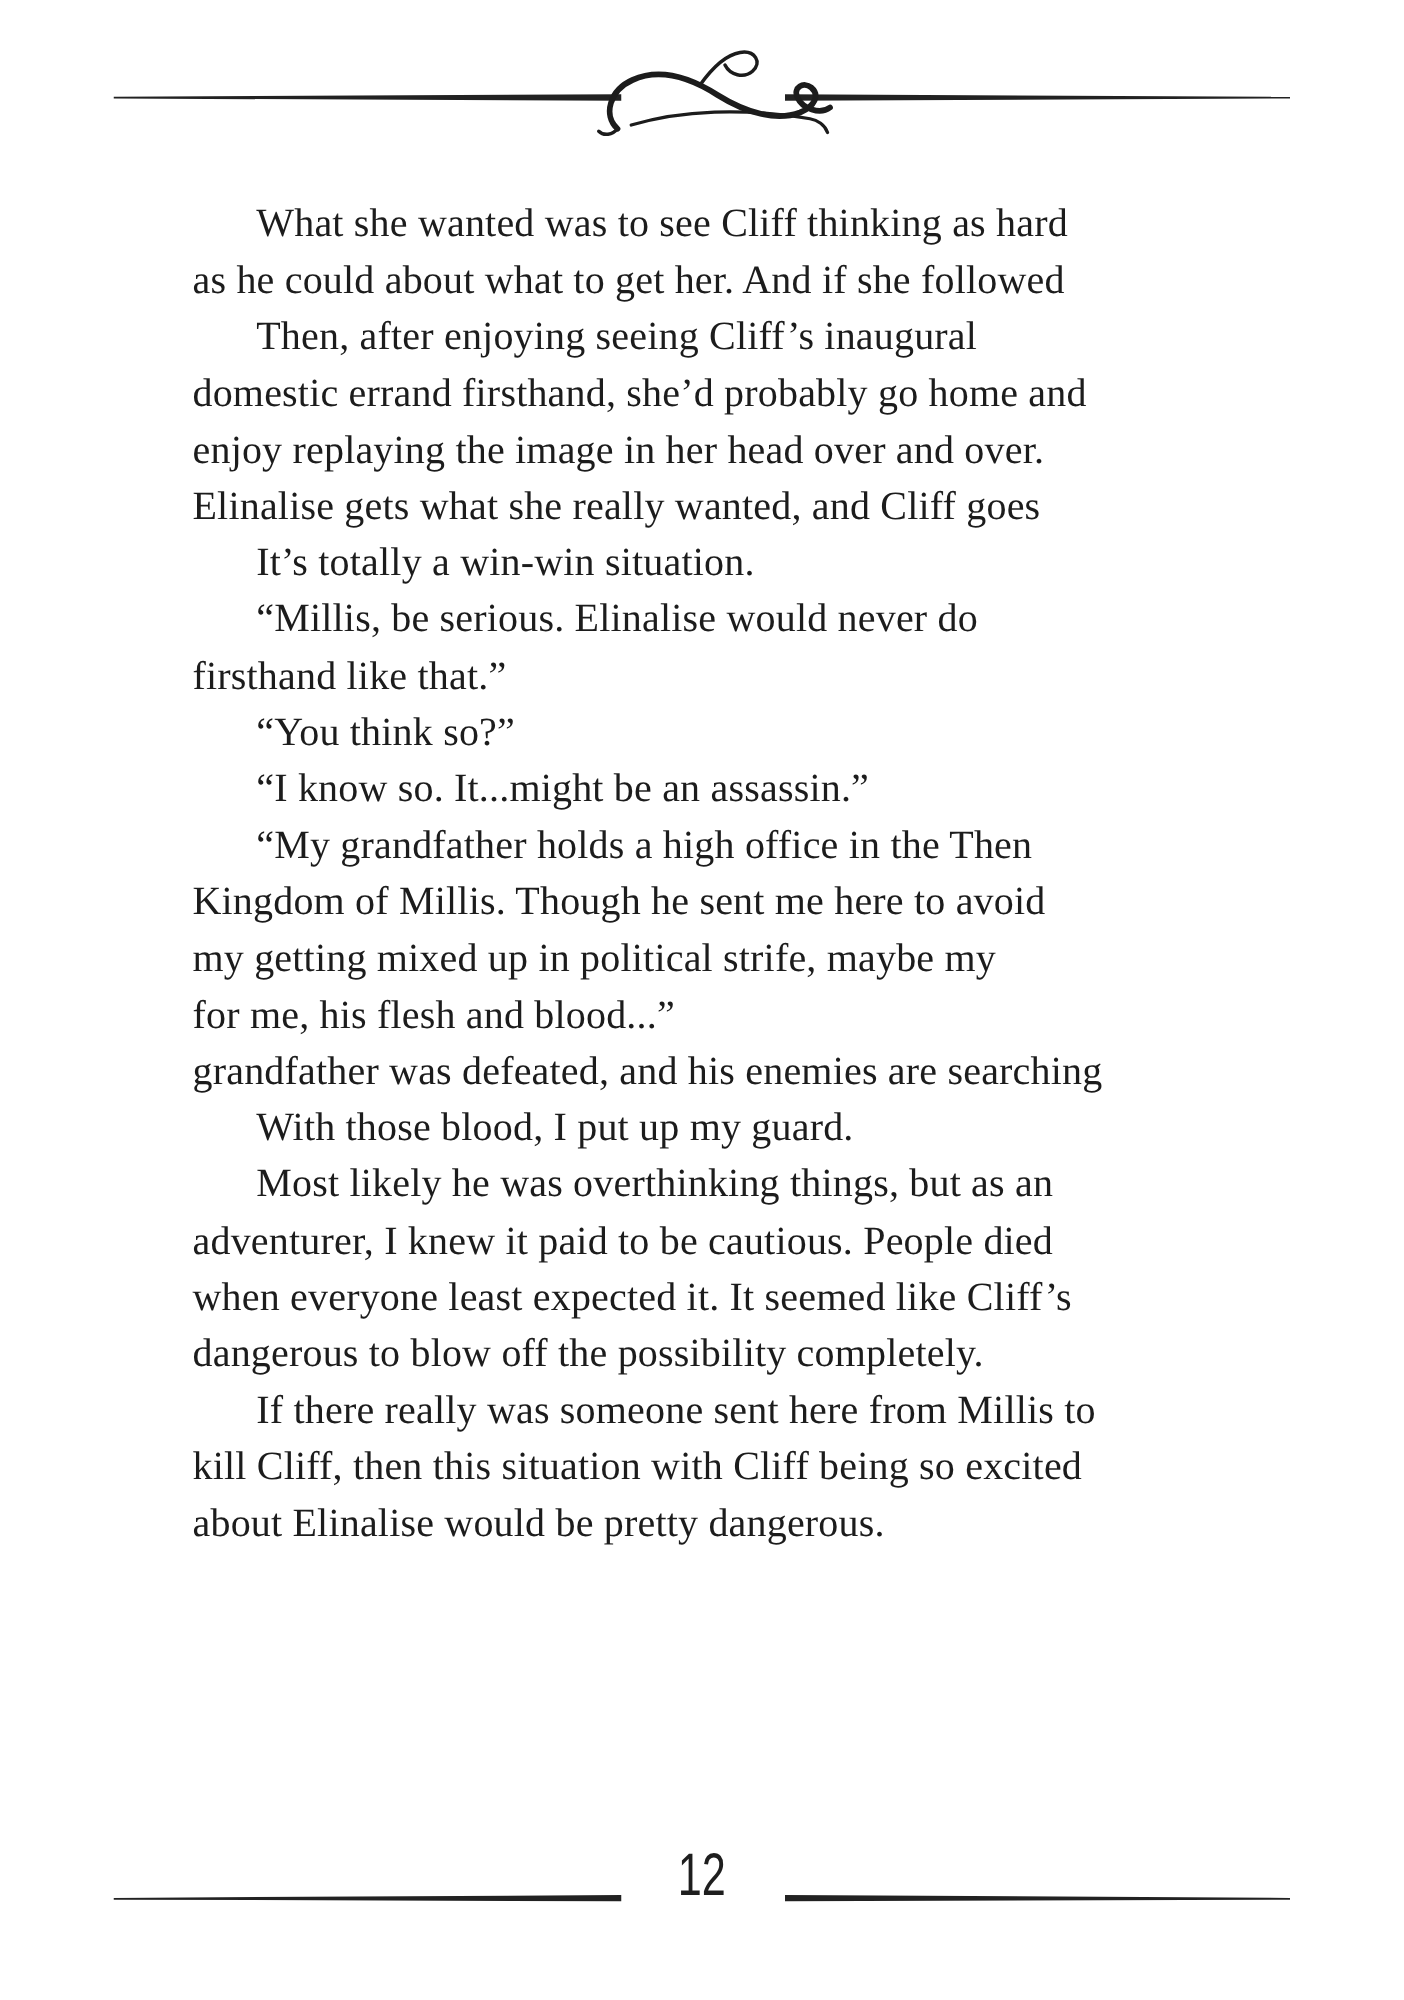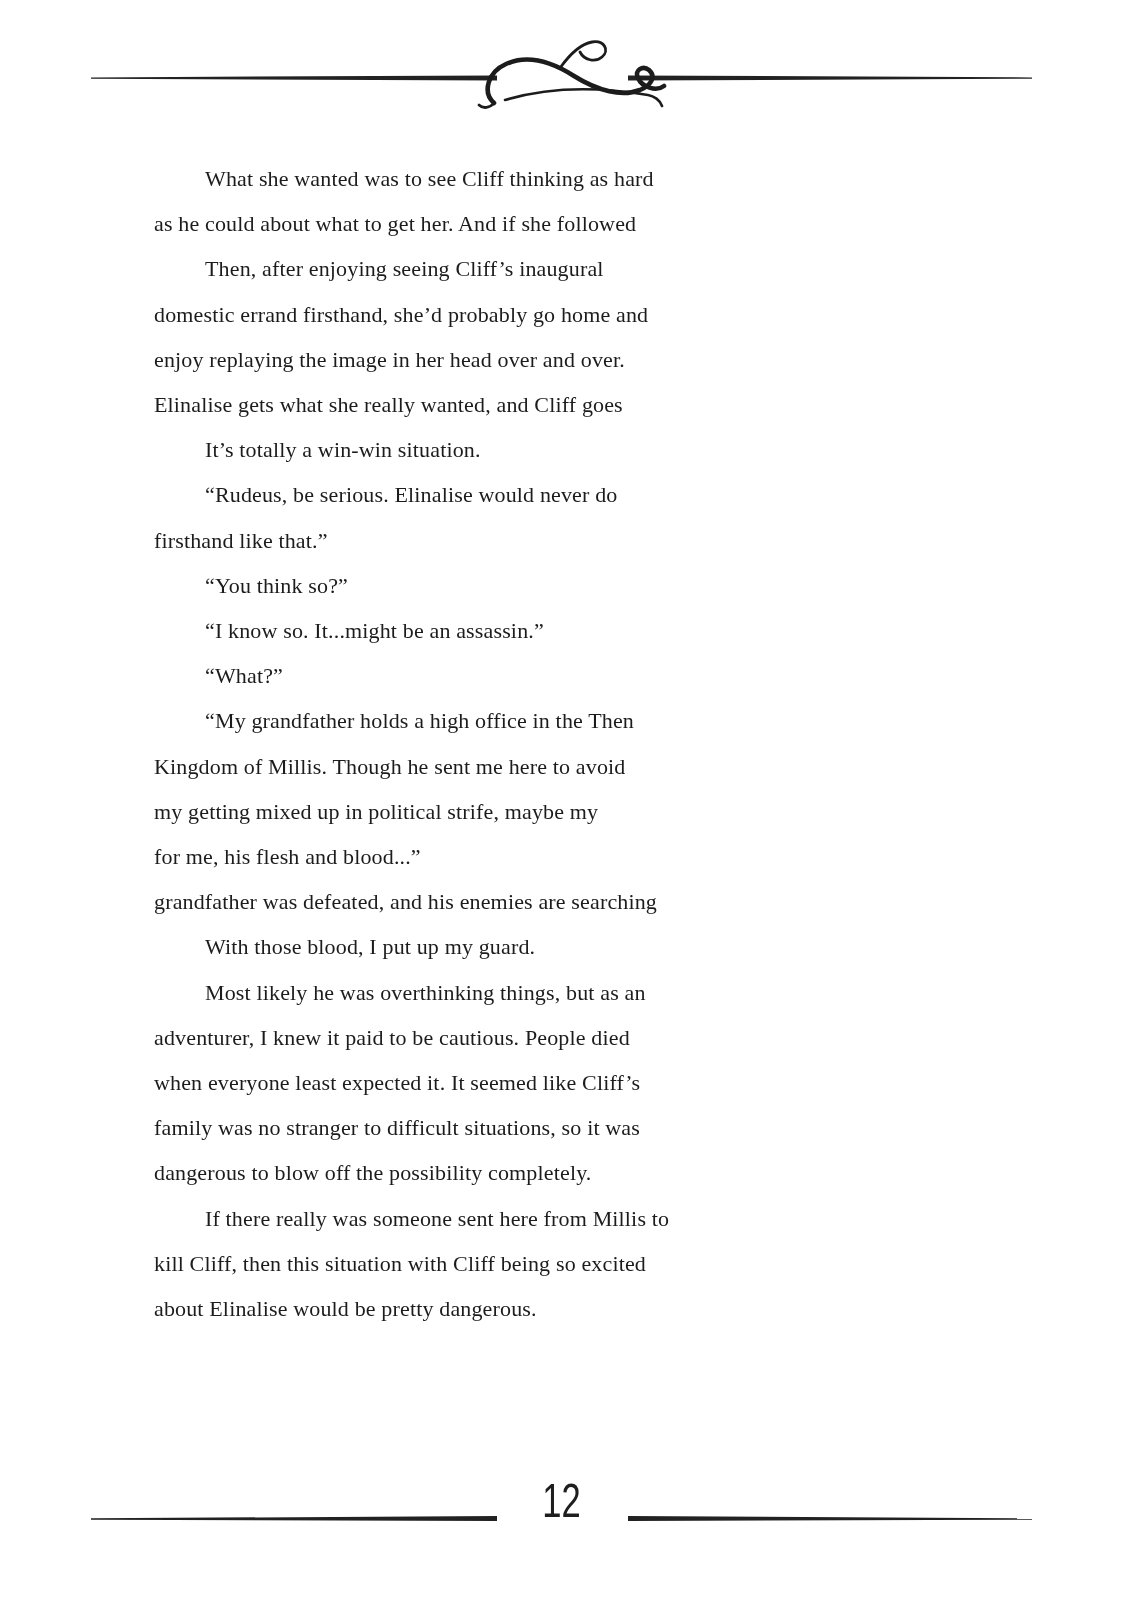--- a/index.html
+++ b/index.html
@@ -20,21 +20,21 @@
   }
   .header-svg {
     position: absolute;
     top: 0;
     left: 0;
   }
   .text-block {
     position: absolute;
     left: 154px;
     top: 156px;
-    font-size: 22px;
+    font-size: 32px;
     line-height: 45.2px;
     color: #1c1c1c;
     letter-spacing: 0.15px;
   }
   .line {
     white-space: nowrap;
   }
   .line.indent {
     padding-left: 51px;
   }
@@ -80,35 +80,33 @@
   </svg>
 
   <main class="text-block" id="text-lines">
       <div class="line indent">What she wanted was to see Cliff thinking as hard</div>
       <div class="line">as he could about what to get her. And if she followed</div>
       <div class="line indent">Then, after enjoying seeing Cliff’s inaugural</div>
       <div class="line">domestic errand firsthand, she’d probably go home and</div>
       <div class="line">enjoy replaying the image in her head over and over.</div>
       <div class="line">Elinalise gets what she really wanted, and Cliff goes</div>
       <div class="line indent">It’s totally a win-win situation.</div>
-      <div class="line indent">“Rudeus, be serious. Elinalise would never do</div>
+      <div class="line indent">“Millis, be serious. Elinalise would never do</div>
       <div class="line">firsthand like that.”</div>
       <div class="line indent">“You think so?”</div>
       <div class="line indent">“I know so. It...might be an assassin.”</div>
-      <div class="line indent">“What?”</div>
       <div class="line indent">“My grandfather holds a high office in the Then</div>
       <div class="line">Kingdom of Millis. Though he sent me here to avoid</div>
       <div class="line">my getting mixed up in political strife, maybe my</div>
       <div class="line">for me, his flesh and blood...”</div>
       <div class="line">grandfather was defeated, and his enemies are searching</div>
       <div class="line indent">With those blood, I put up my guard.</div>
       <div class="line indent">Most likely he was overthinking things, but as an</div>
       <div class="line">adventurer, I knew it paid to be cautious. People died</div>
       <div class="line">when everyone least expected it. It seemed like Cliff’s</div>
-      <div class="line">family was no stranger to difficult situations, so it was</div>
       <div class="line">dangerous to blow off the possibility completely.</div>
       <div class="line indent">If there really was someone sent here from Millis to</div>
       <div class="line">kill Cliff, then this situation with Cliff being so excited</div>
       <div class="line">about Elinalise would be pretty dangerous.</div>
     </main>
 
   <svg class="footer-svg" width="1123" height="24" viewBox="0 0 1123 24" aria-hidden="true">
     <g fill="#222222">
       <polygon points="91,10.3 497,8.0 497,13.0 91,11.7"></polygon>
       <polygon points="628,8.0 1032,10.3 1032,11.7 628,13.0"></polygon>

